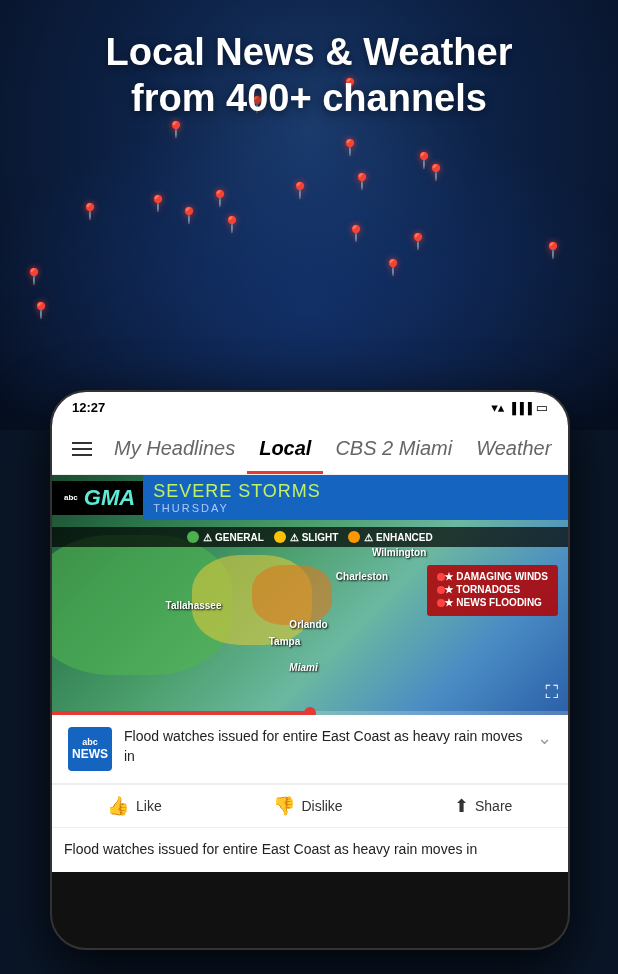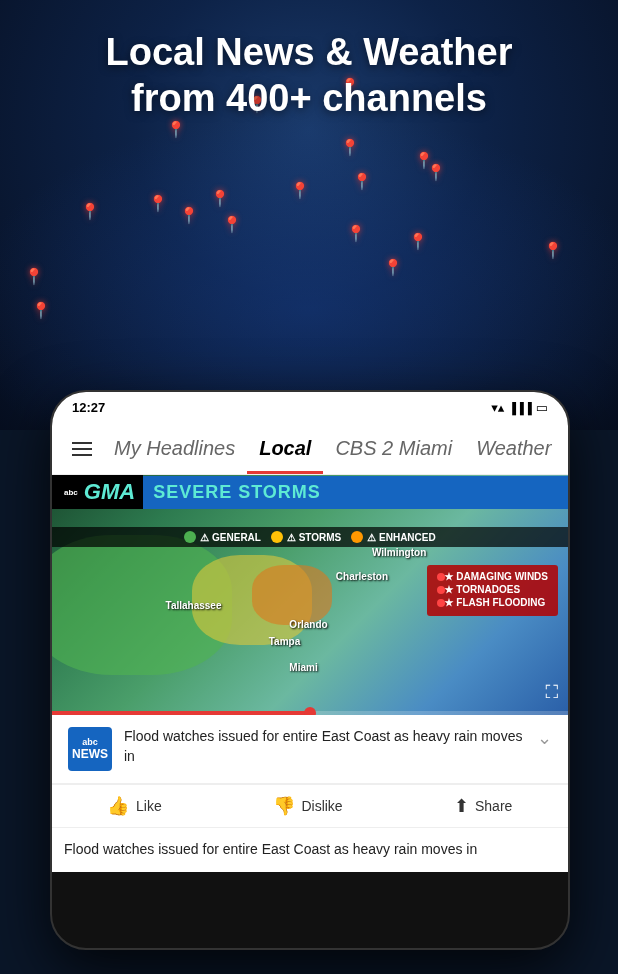--- a/index.html
+++ b/index.html
@@ -201,23 +201,23 @@
 
     .storm-title-bar {
       background: #1565c0;
       flex: 1;
       padding: 6px 10px;
       display: flex;
       flex-direction: column;
     }
 
     .storm-title {
-      color: #5eead4;
+      color: #bef264;
       font-size: 18px;
-      font-weight: 700;
+      font-weight: 400;
       letter-spacing: 1px;
     }
 
     .storm-day {
       color: #adc8ff;
       font-size: 11px;
       letter-spacing: 2px;
     }
 
     
@@ -510,57 +510,58 @@
 
       <div class="weather-overlay">
 
         <div class="gma-banner">
           <div class="gma-logo">
             <span class="abc-badge">abc</span>
             <span class="gma-text">GMA</span>
           </div>
           <div class="storm-title-bar">
             <span class="storm-title">SEVERE STORMS</span>
+            <span class="storm-day">THURSDAY</span>
           </div>
         </div>
 
         <div class="legend-strip" id="legend-container">
             <div class="legend-item">
               <span class="legend-dot" style="background: rgb(76, 175, 80);"></span>
               <span>⚠ GENERAL</span>
             </div>
             <div class="legend-item">
               <span class="legend-dot" style="background: rgb(255, 193, 7);"></span>
-              <span>⚠ STORMS</span>
+              <span>⚠ SLIGHT</span>
             </div>
             <div class="legend-item">
               <span class="legend-dot" style="background: rgb(255, 152, 0);"></span>
               <span>⚠ ENHANCED</span>
             </div>
           </div>
 
         <span class="city-label" style="top:30%;left:62%;">Wilmington</span>
         <span class="city-label" style="top:40%;left:55%;">Charleston</span>
         <span class="city-label" style="top:52%;left:22%;">Tallahassee</span>
         <span class="city-label" style="top:60%;left:46%;">Orlando</span>
         <span class="city-label" style="top:67%;left:42%;">Tampa</span>
-        <span class="city-label" style="top:78%;left:46%;">Miami</span>
+        <span class="city-label" style="top:78%;left:46%;font-style:italic;">Miami</span>
 
         <div class="threats-box" id="threats-container">
             <div class="threat-item">
               <span class="threat-dot"></span>
               <span>★ DAMAGING WINDS</span>
             </div>
             <div class="threat-item">
               <span class="threat-dot"></span>
               <span>★ TORNADOES</span>
             </div>
             <div class="threat-item">
               <span class="threat-dot"></span>
-              <span>★ FLASH FLOODING</span>
+              <span>★ NEWS FLOODING</span>
             </div>
           </div>
 
         <div class="fullscreen-icon">⛶</div>
 
         <div class="progress-bar">
           <div class="progress-fill"></div>
           <div class="progress-dot"></div>
         </div>
 

